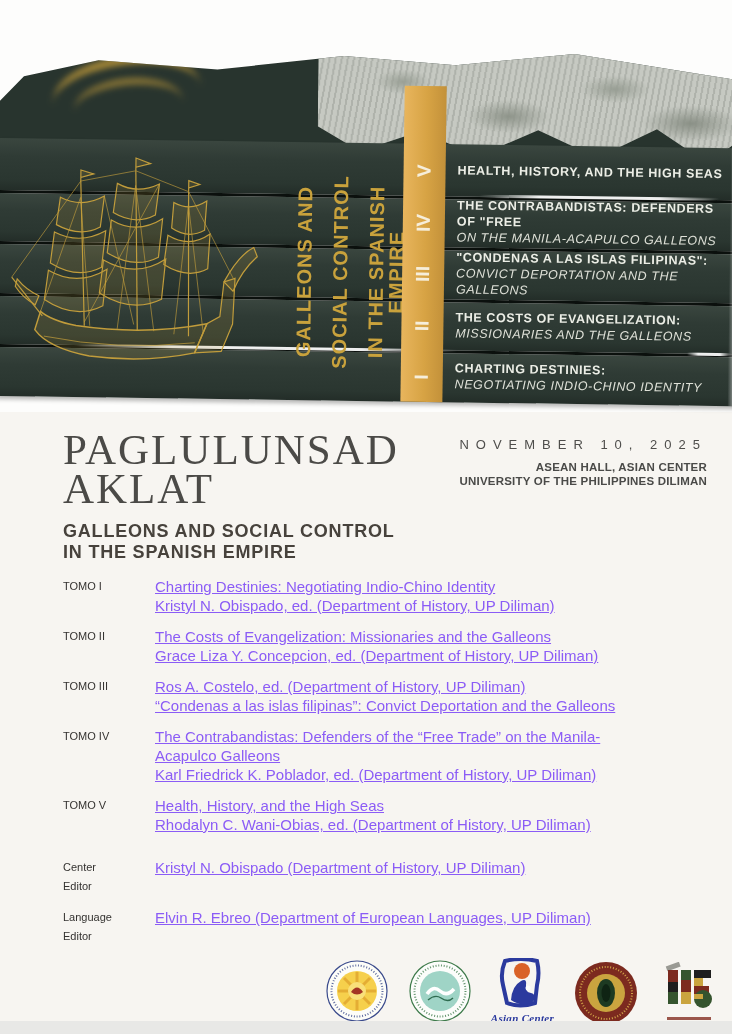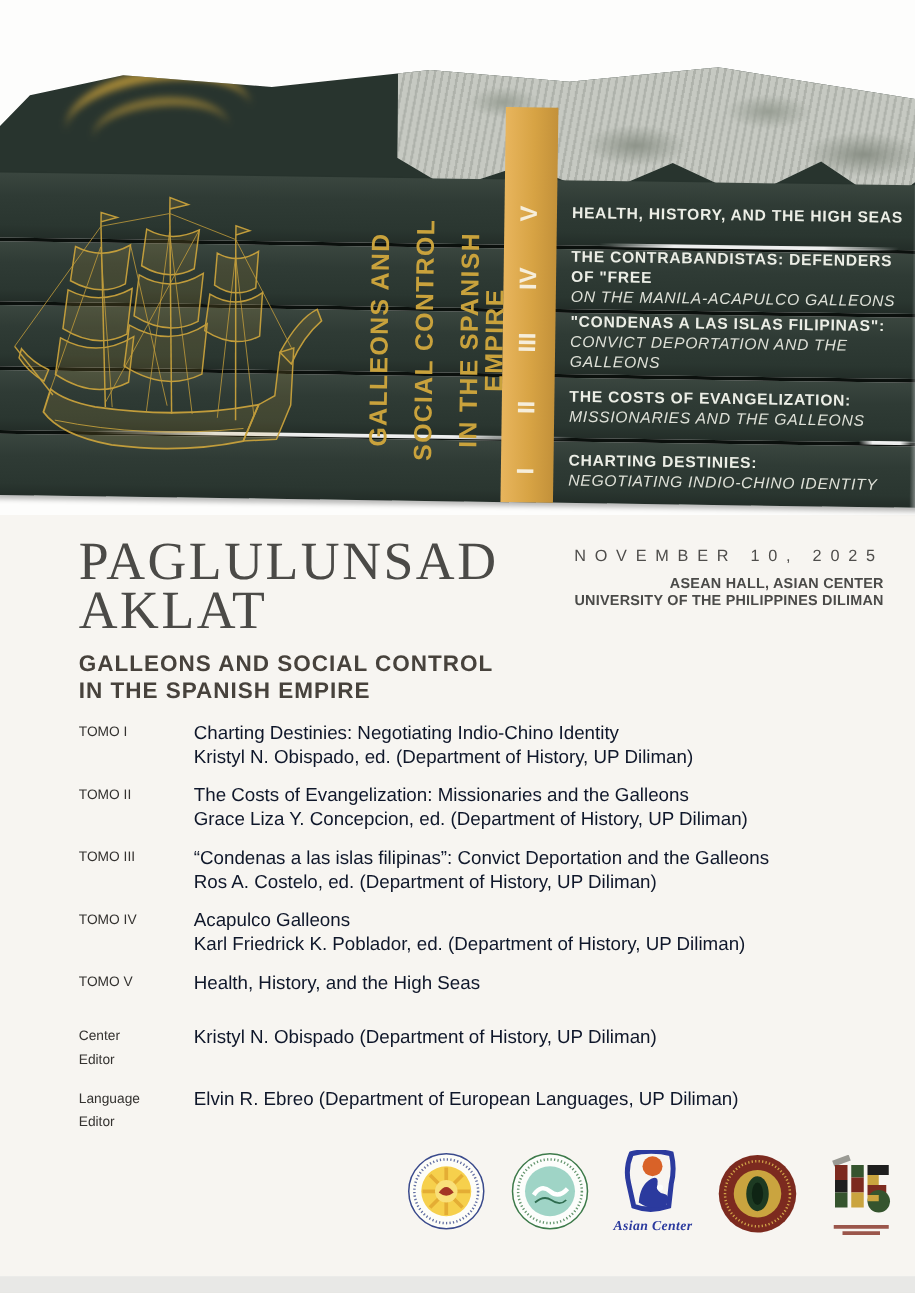--- a/index.html
+++ b/index.html
@@ -77,21 +77,21 @@
   .right-block{text-align:right;margin-top:7px;margin-left:13px;}
   .date{font-size:13px;letter-spacing:7px;color:#4e4d4b;font-weight:500;white-space:nowrap;}
   .venue{margin-top:9px;font-size:11.5px;font-weight:bold;color:#4a4a48;line-height:13.5px;letter-spacing:.2px;}
   .subtitle{
     margin:13px 59px 0 59px;font-size:18px;font-weight:bold;color:#47423c;
     letter-spacing:.8px;line-height:21px;
   }
   .rows{margin:14px 0 0 59px;}
   .vrow{display:flex;margin-bottom:12px;}
   .vlabel{width:92px;flex:0 0 92px;font-size:11px;line-height:19px;color:#343230;}
-  .vbody{font-size:15px;line-height:19px;color:#0f172a;}
+  .vbody{font-size:15px;line-height:19px;color:#8b5cf6;text-decoration:underline;}
   .vbody div{white-space:nowrap;}
   .editors{margin-top:24px;}
   .logos{display:flex;justify-content:flex-end;align-items:flex-start;gap:19px;
     margin:8px 22px 0 0;}
   .logo{position:relative;}
   .ac-caption{font-family:"Liberation Serif", serif;font-style:italic;font-size:11px;
     color:#2b3a9e;text-align:center;margin-top:-2px;font-weight:bold;letter-spacing:.3px;}
   .cap-bars{display:flex;flex-direction:column;gap:2px;align-items:center;margin-top:1px;}
   .cap-bars i{display:block;height:3px;background:#8b3a2e;opacity:.85;}
   .bottom-strip{position:absolute;left:0;bottom:0;width:100%;height:13px;background:#e8e8e6;}
@@ -234,37 +234,39 @@
         <div class="vlabel">TOMO II</div>
         <div class="vbody">
           <div>The Costs of Evangelization: Missionaries and the Galleons</div>
           <div>Grace Liza Y. Concepcion, ed. (Department of History, UP Diliman)</div>
         </div>
       </div>
 
       <div class="vrow">
         <div class="vlabel">TOMO III</div>
         <div class="vbody">
+          <div>Ros A. Costelo, ed. (Department of History, UP Diliman)</div>
           <div>“Condenas a las islas filipinas”: Convict Deportation and the Galleons</div>
-          <div>Ros A. Costelo, ed. (Department of History, UP Diliman)</div>
         </div>
       </div>
 
       <div class="vrow">
         <div class="vlabel">TOMO IV</div>
         <div class="vbody">
+          <div>The Contrabandistas: Defenders of the “Free Trade” on the Manila-</div>
           <div>Acapulco Galleons</div>
           <div>Karl Friedrick K. Poblador, ed. (Department of History, UP Diliman)</div>
         </div>
       </div>
 
       <div class="vrow">
         <div class="vlabel">TOMO V</div>
         <div class="vbody">
           <div>Health, History, and the High Seas</div>
+          <div>Rhodalyn C. Wani-Obias, ed. (Department of History, UP Diliman)</div>
         </div>
       </div>
 
       <div class="editors">
         <div class="vrow">
           <div class="vlabel">
             <div>Center</div>
             <div>Editor</div>
           </div>
           <div class="vbody">

